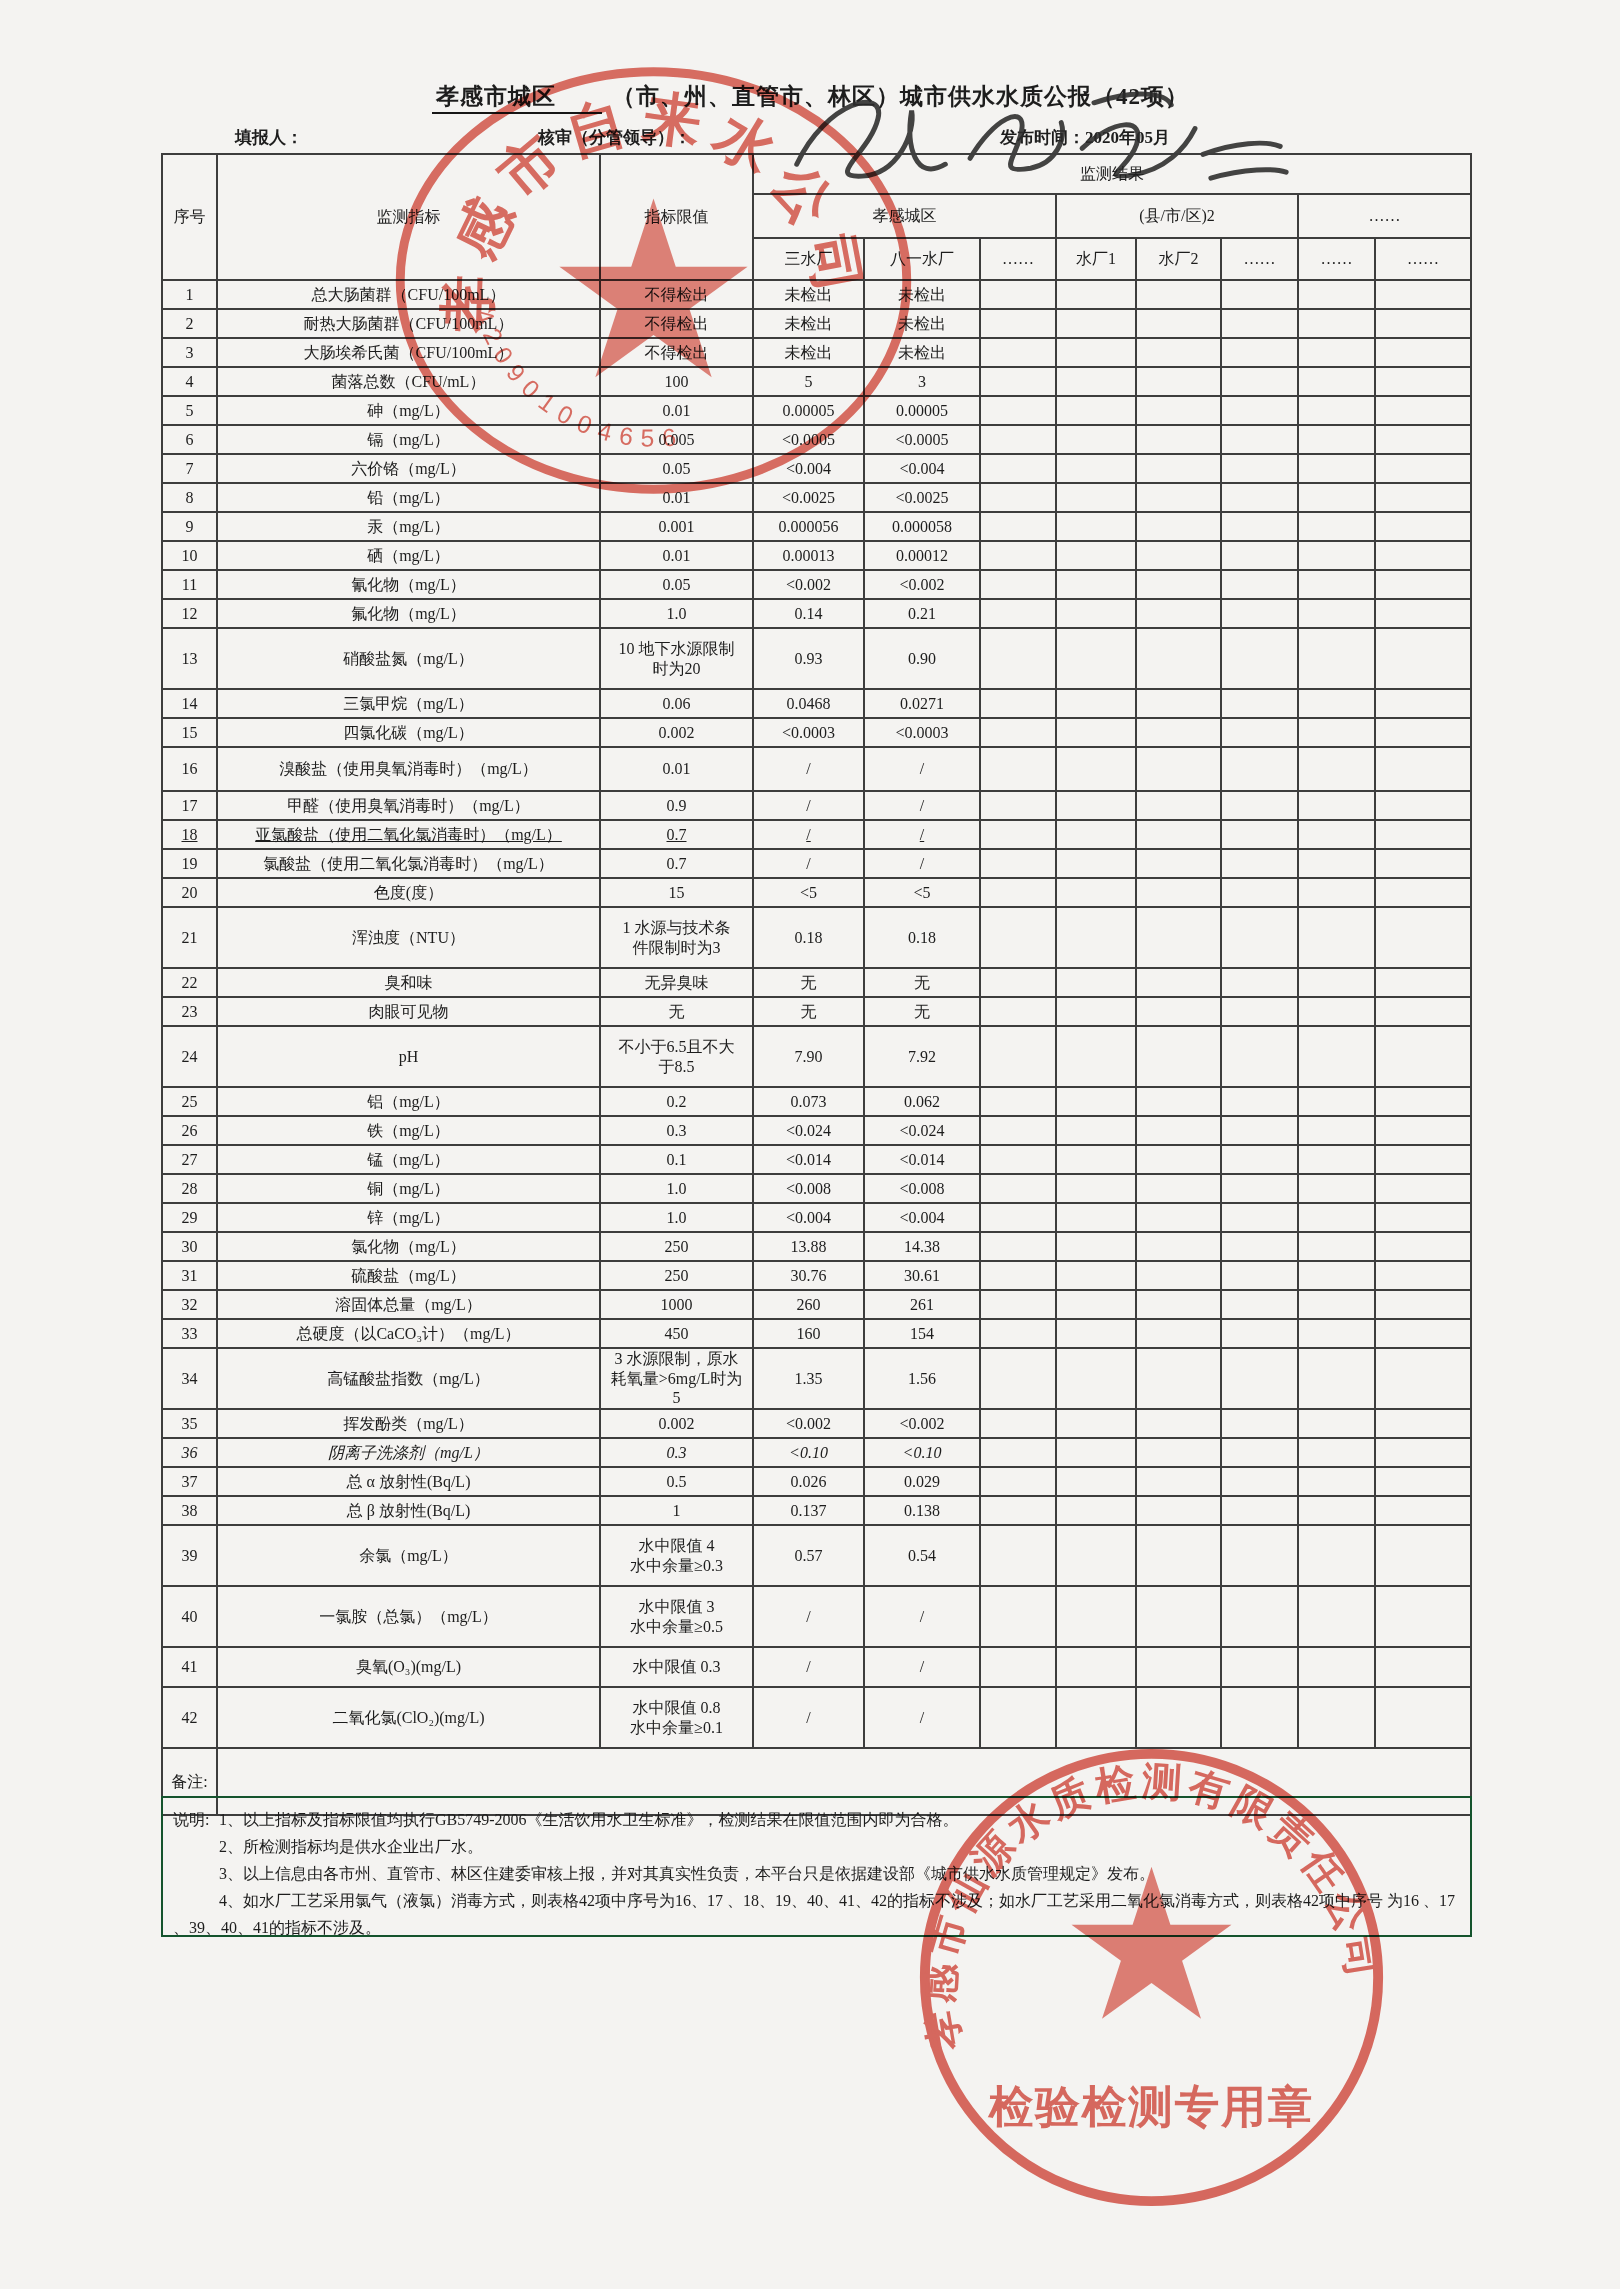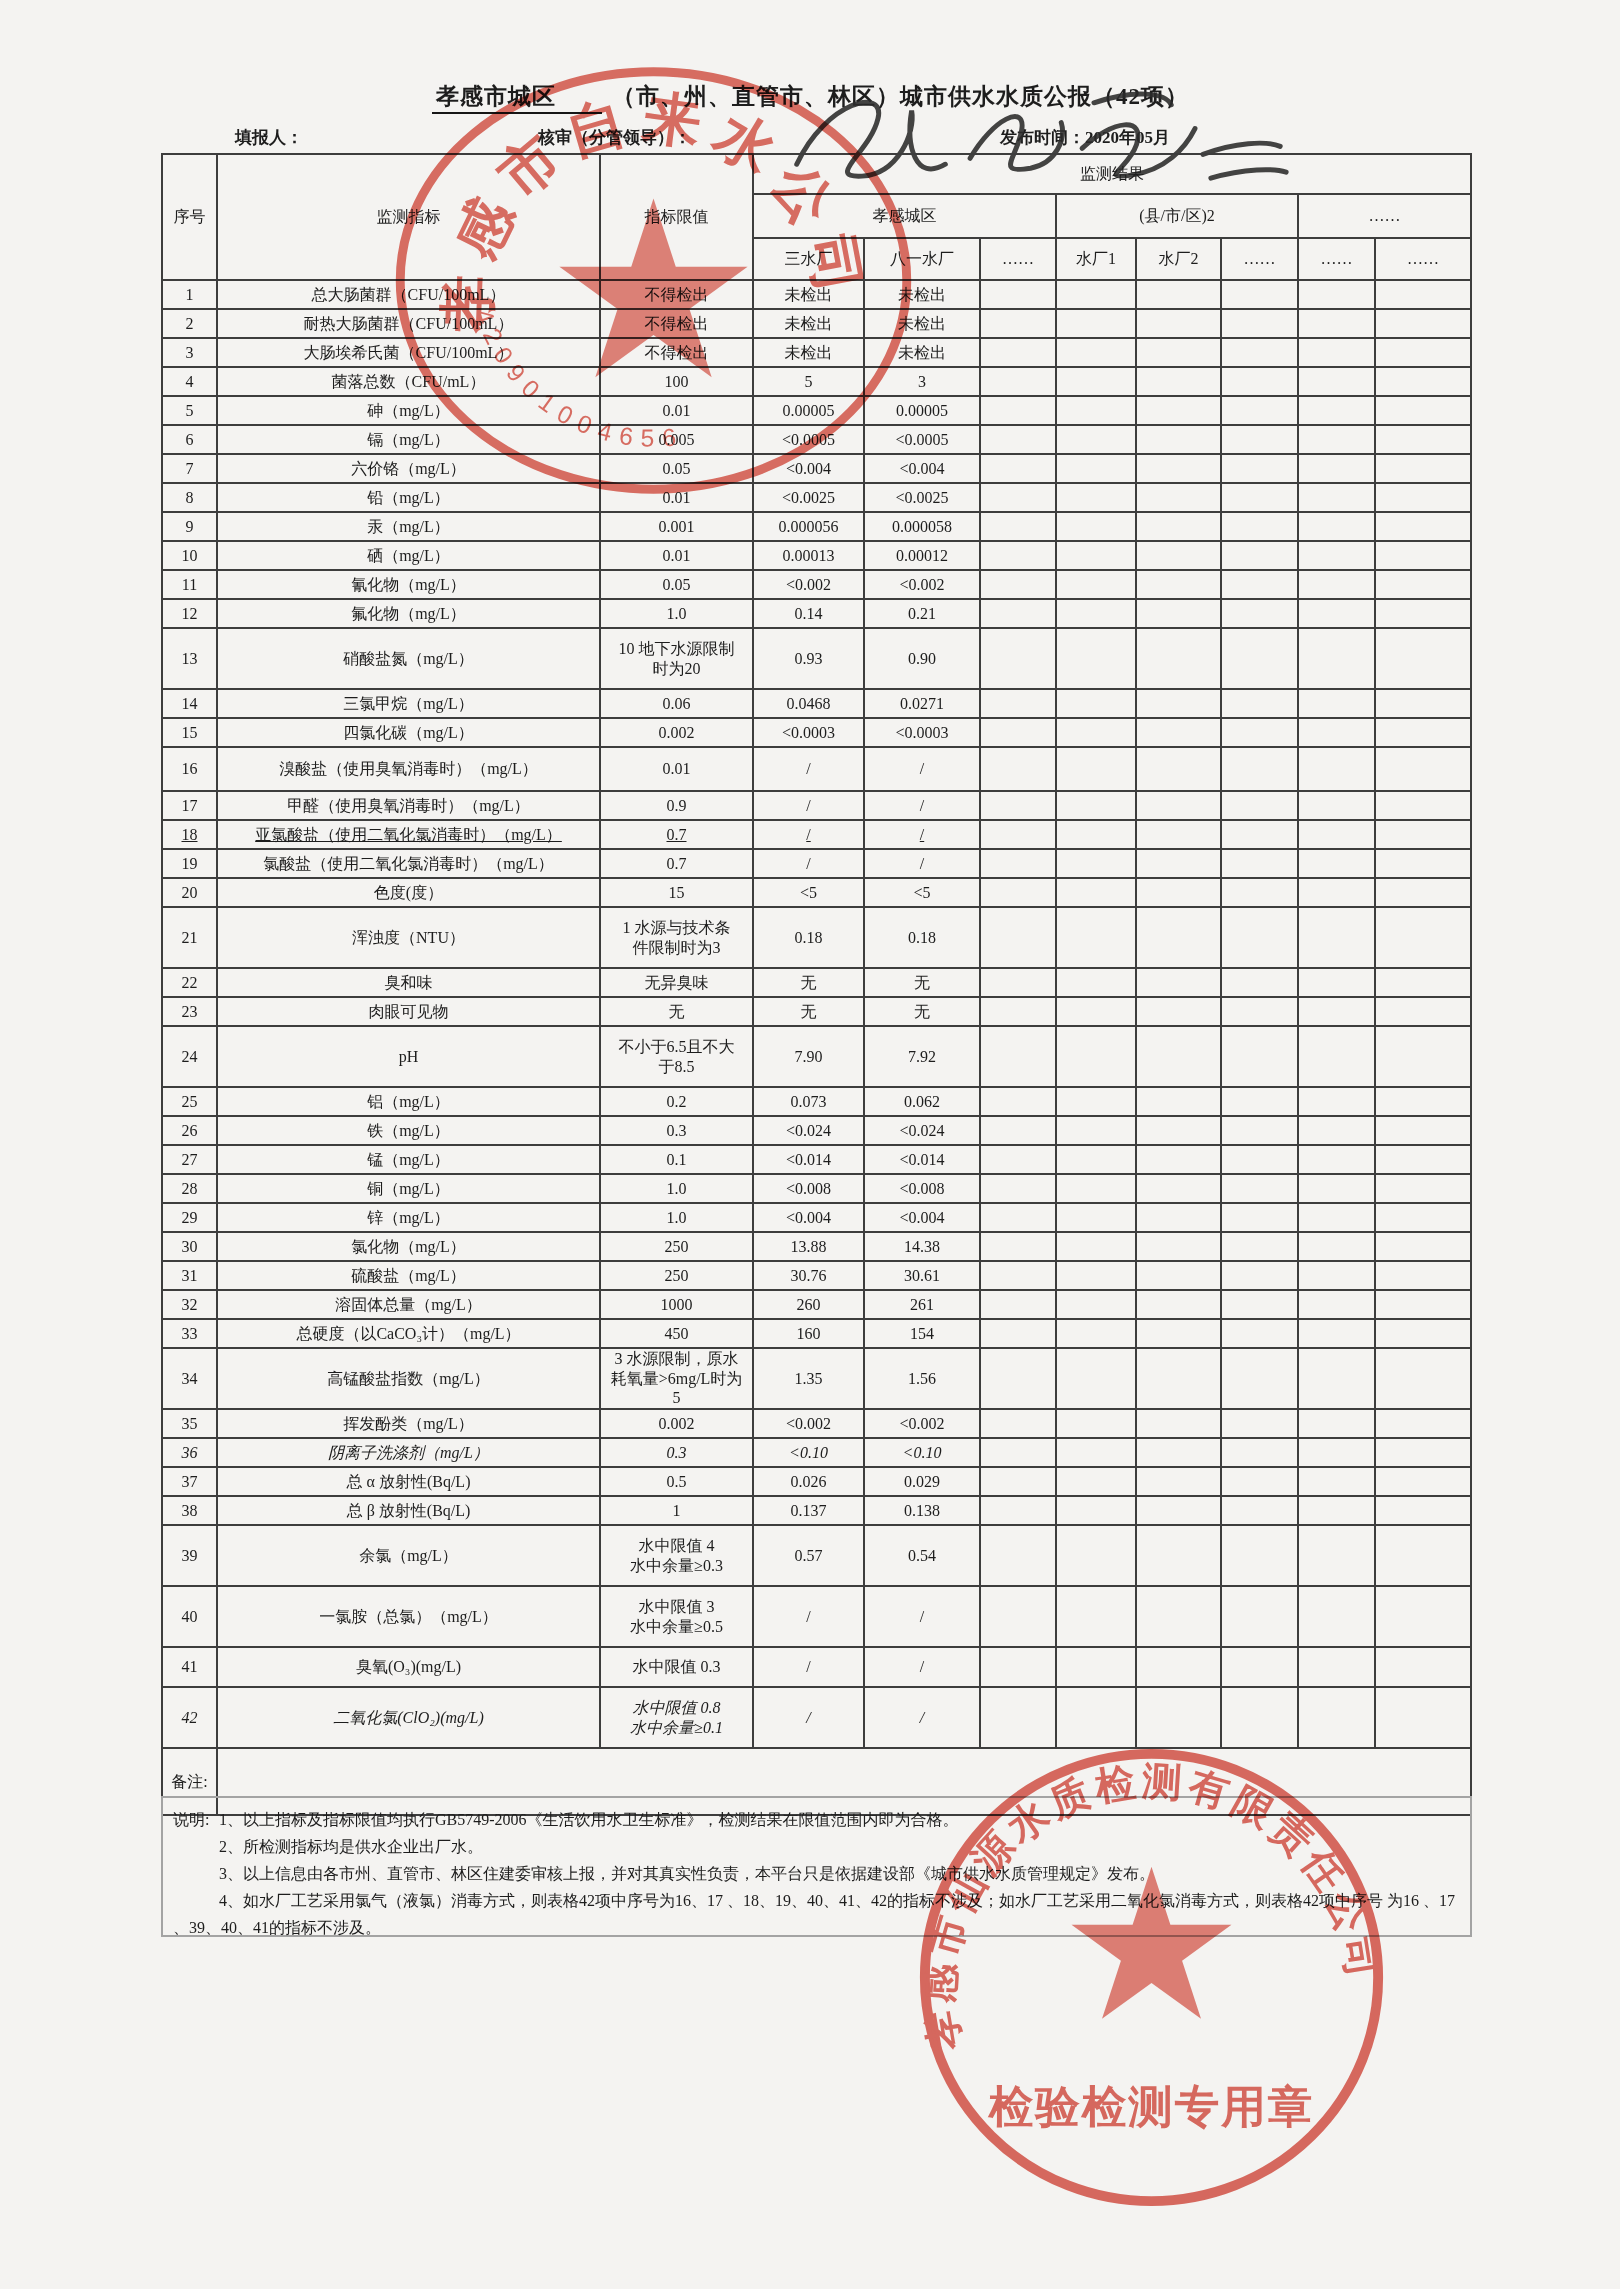--- a/index.html
+++ b/index.html
@@ -37,21 +37,21 @@
   table.report thead tr.h3 { height:42px; }
   td.c-name  { text-align:left; padding-left:10px; font-size:17px; }
   td.c-limit { white-space:pre-line; }
   td.c-no    { font-size:15px; }
   tr.remark-row { height:67px;margin-top:16px; }
   td.c-remark { text-align:left; padding-left:6px; font-size:16px; vertical-align:middle; }
 
   
   .notes-box {
     position:absolute; left:161px; top:1796px; width:1311px; height:141px;
-    box-sizing:border-box; border:2px solid #a3a3a3;
+    box-sizing:border-box; border:2px solid #14532d;
     padding:8px 10px 0 10px; font-size:16px; line-height:27px;
   }
   .notes-label { position:absolute; left:10px; top:8px; }
   .note  { margin:0 0 0 46px; }
   .note4 { margin:0; text-indent:46px; }
 
   
   .seal { position:absolute; mix-blend-mode:multiply; }
   .seal-top    { left:381px; top:48px; }
   .seal-bottom { left:909px; top:1738px; }
@@ -651,21 +651,21 @@
           <td class="c-limit">水中限值 0.3</td>
           <td class="c-val">/</td>
           <td class="c-val">/</td>
           <td class="c-val"></td>
           <td class="c-val"></td>
           <td class="c-val"></td>
           <td class="c-val"></td>
           <td class="c-val"></td>
           <td class="c-val"></td>
         </tr>
-        <tr style="height: 61px; font-style: italic;">
+        <tr style="height: 61px;">
           <td class="c-no">42</td>
           <td class="c-name">二氧化氯(ClO₂)(mg/L)</td>
           <td class="c-limit">水中限值 0.8
 水中余量≥0.1</td>
           <td class="c-val">/</td>
           <td class="c-val">/</td>
           <td class="c-val"></td>
           <td class="c-val"></td>
           <td class="c-val"></td>
           <td class="c-val"></td>

